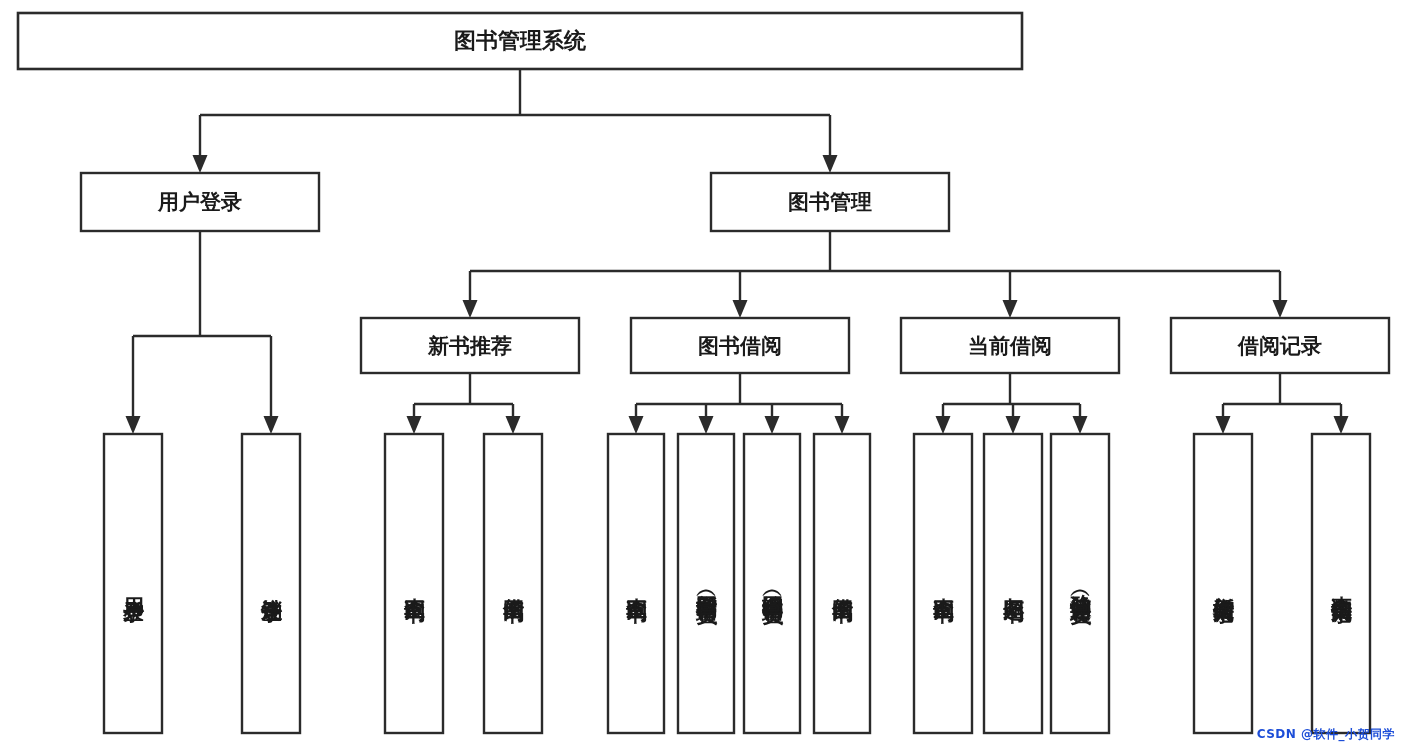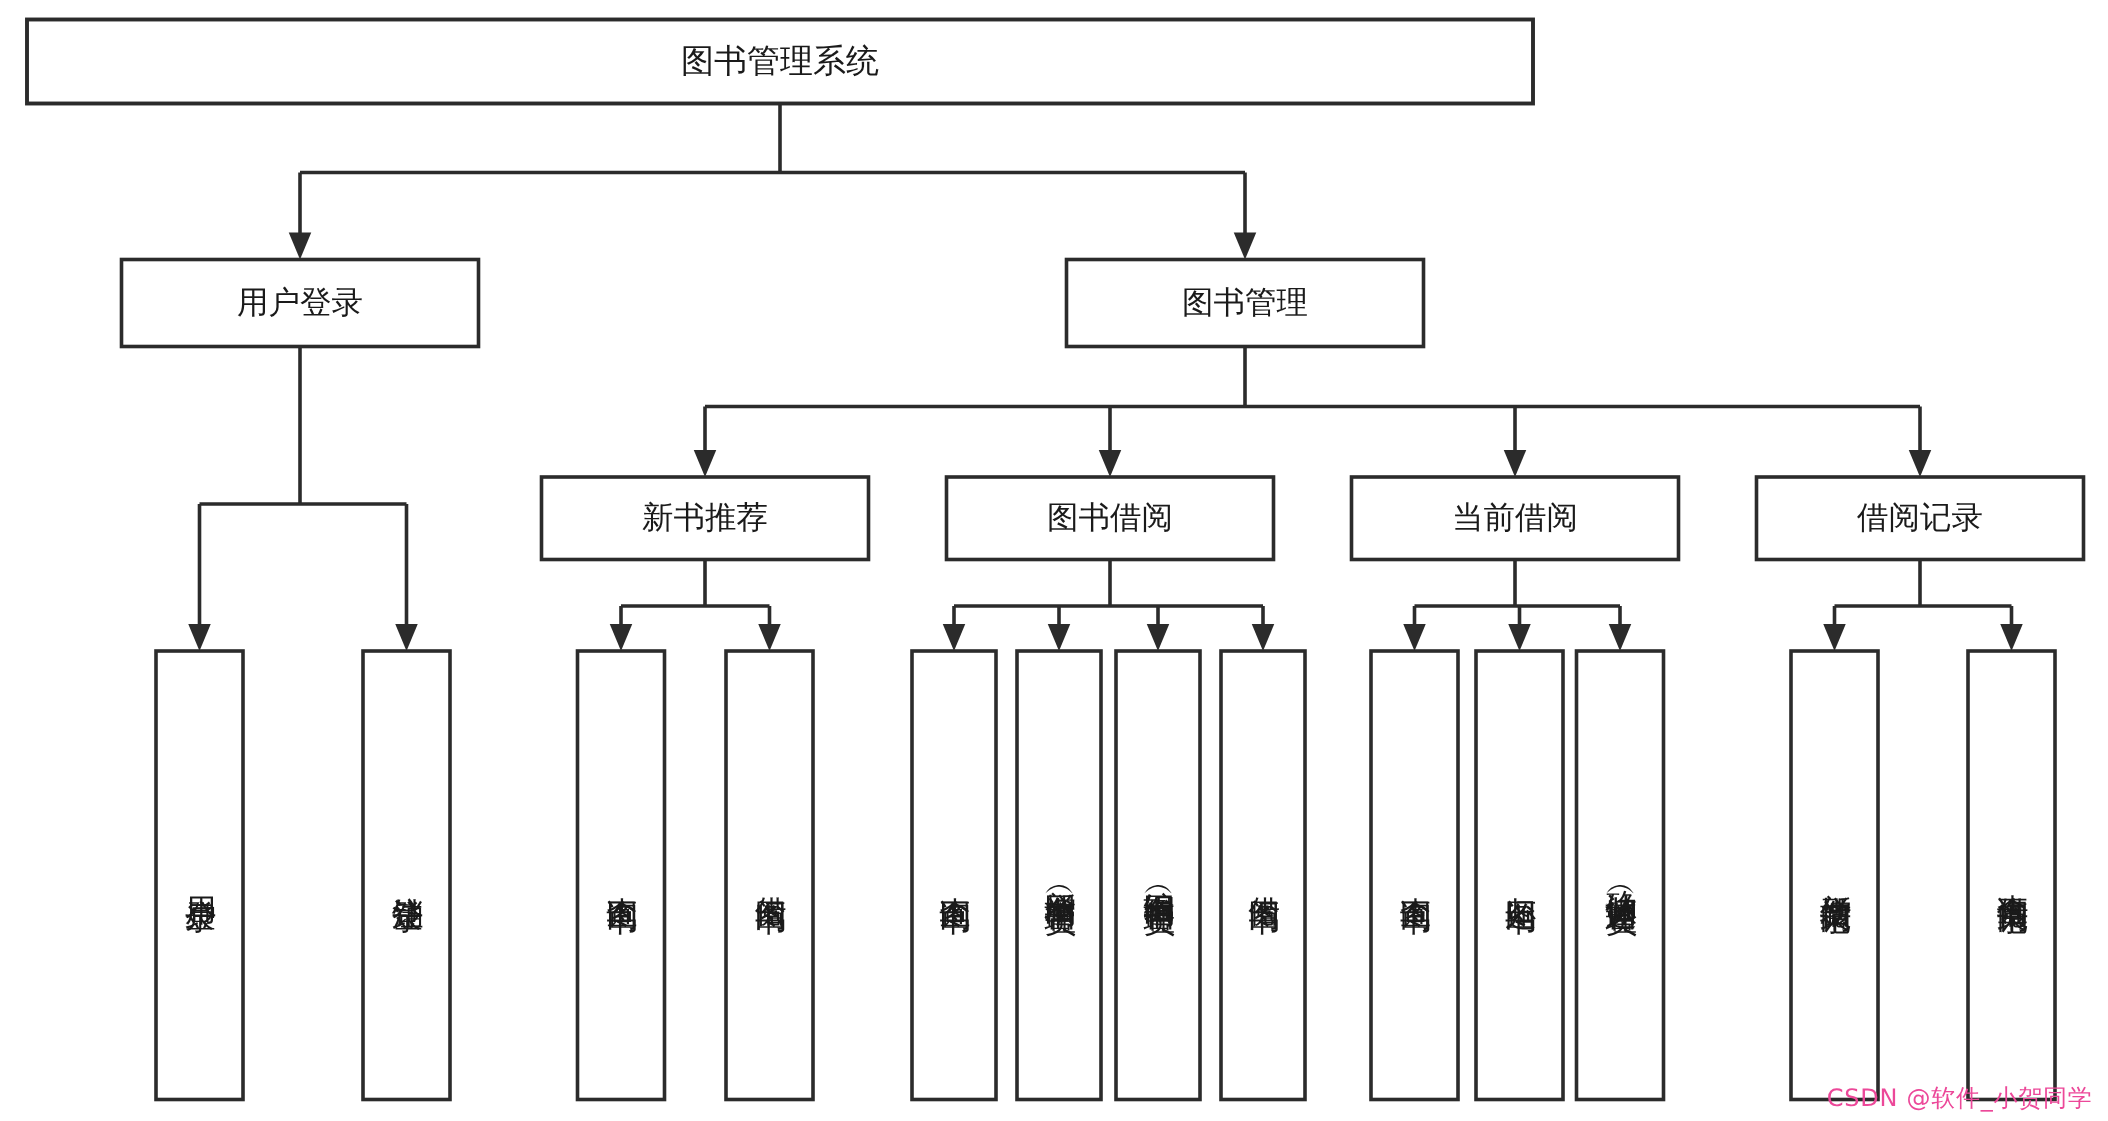--- a/index.html
+++ b/index.html
@@ -12,20 +12,21 @@
     width: 1405px;
     height: 747px;
     overflow: hidden;
     font-family: "DejaVu Sans", "Liberation Sans", sans-serif;
   }
   #diagram-root {
     position: relative;
     width: 1405px;
     height: 747px;
     background: #ffffff;
+    font-weight: bold;
   }
   svg.diagram-canvas {
     position: absolute;
     left: 0;
     top: 0;
     width: 1405px;
     height: 747px;
     display: block;
   }
   .node-rect {
@@ -72,22 +73,22 @@
     letter-spacing: 1.5px;
     color: #1a1a1a;
     white-space: nowrap;
     text-align: center;
   }
   .watermark {
     position: absolute;
     right: 10px;
     bottom: 4px;
     font-family: "DejaVu Sans", "Liberation Sans", sans-serif;
-    font-size: 16px;
-    color: #ec4899;
+    font-size: 12px;
+    color: #1d4ed8;
     letter-spacing: 0.5px;
     white-space: nowrap;
     user-select: none;
   }
 </style>
 </head>
 <body>
 
 <div id="diagram-root">
 

